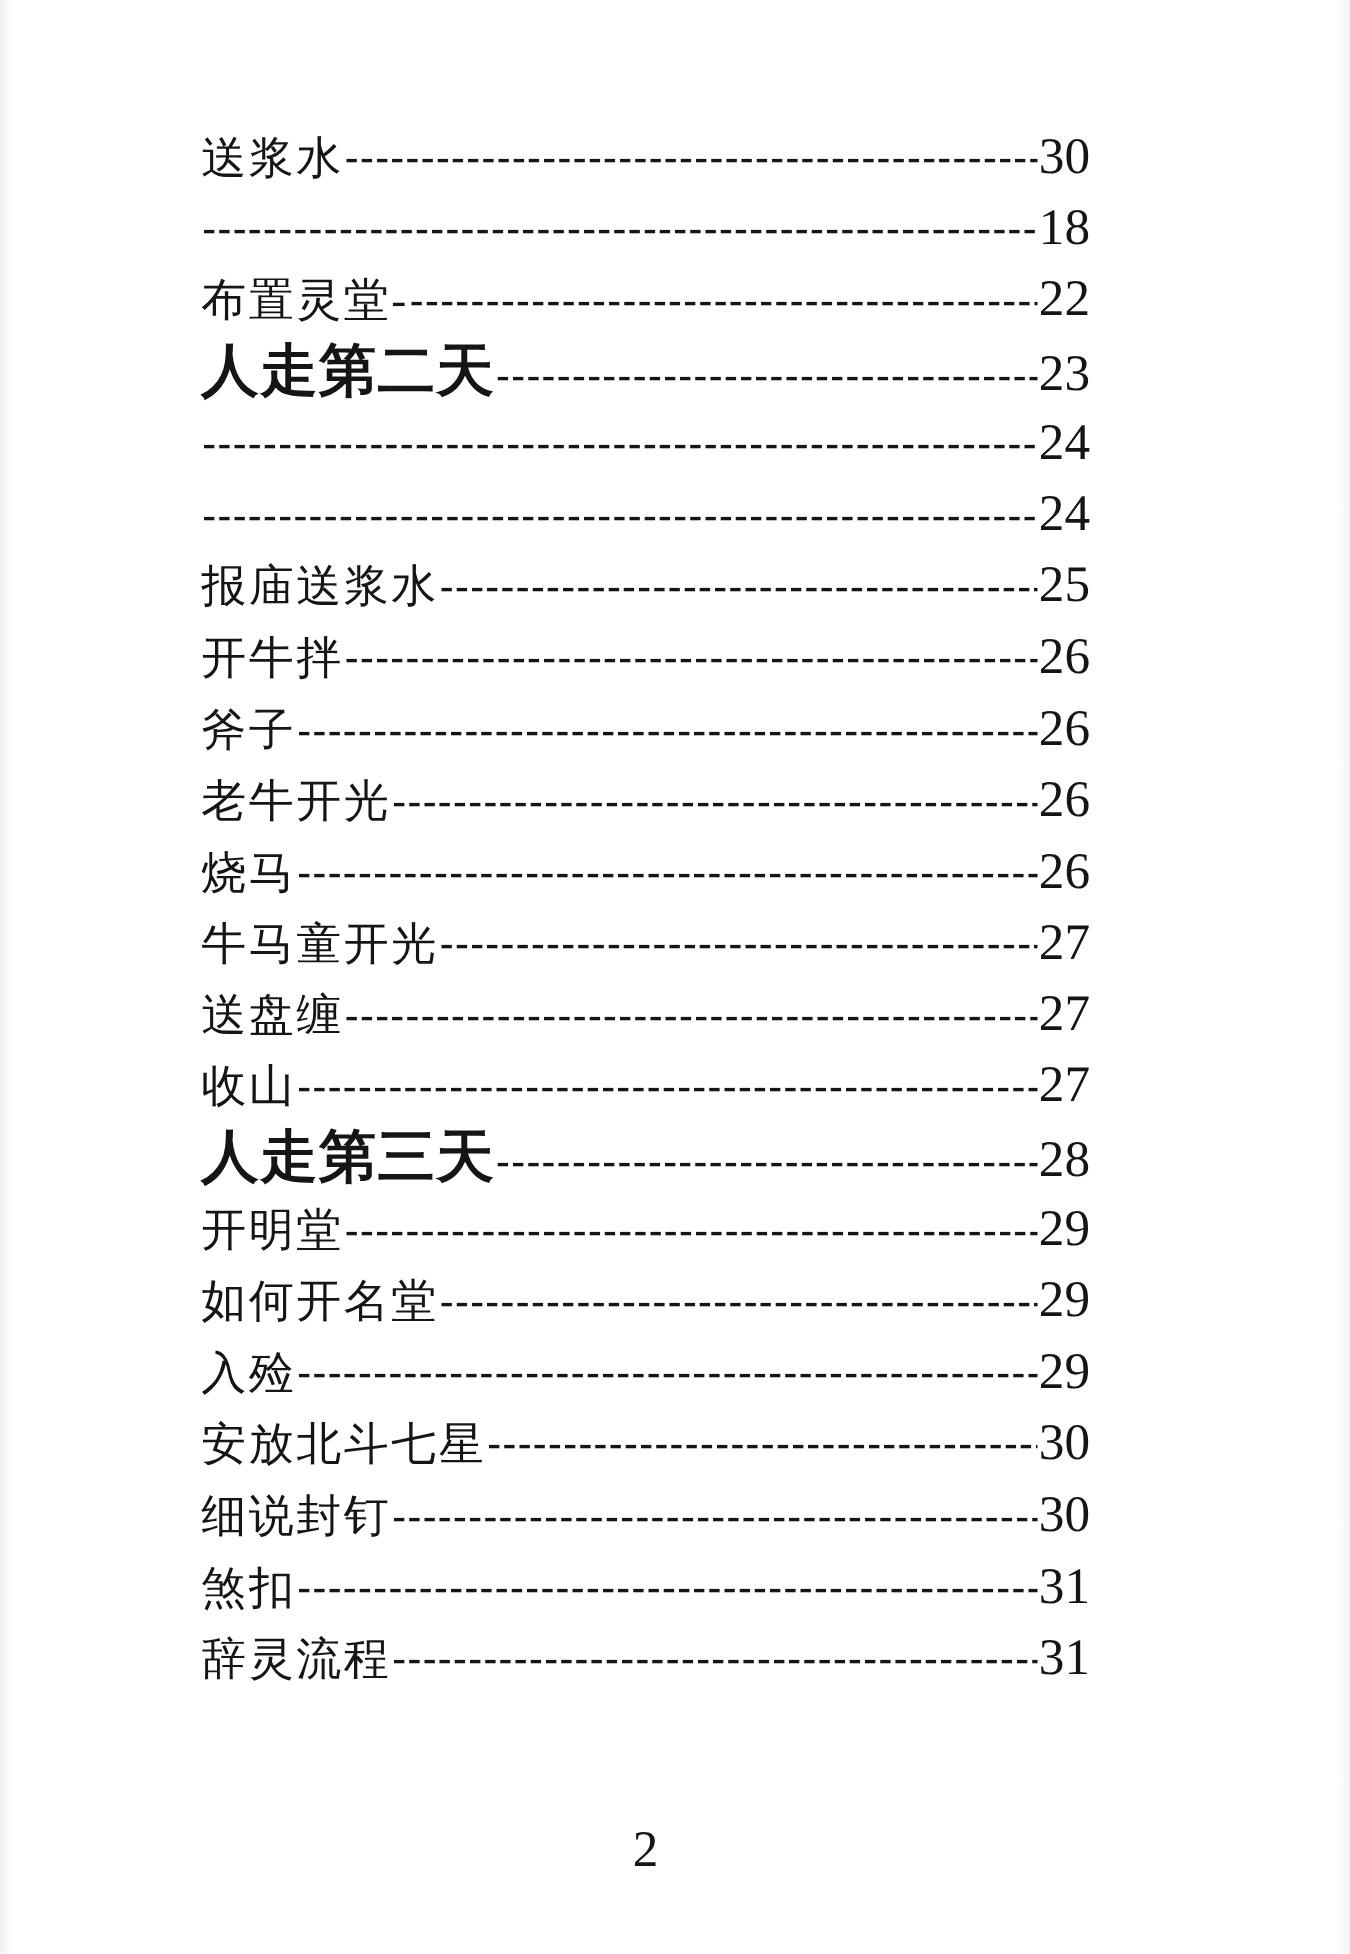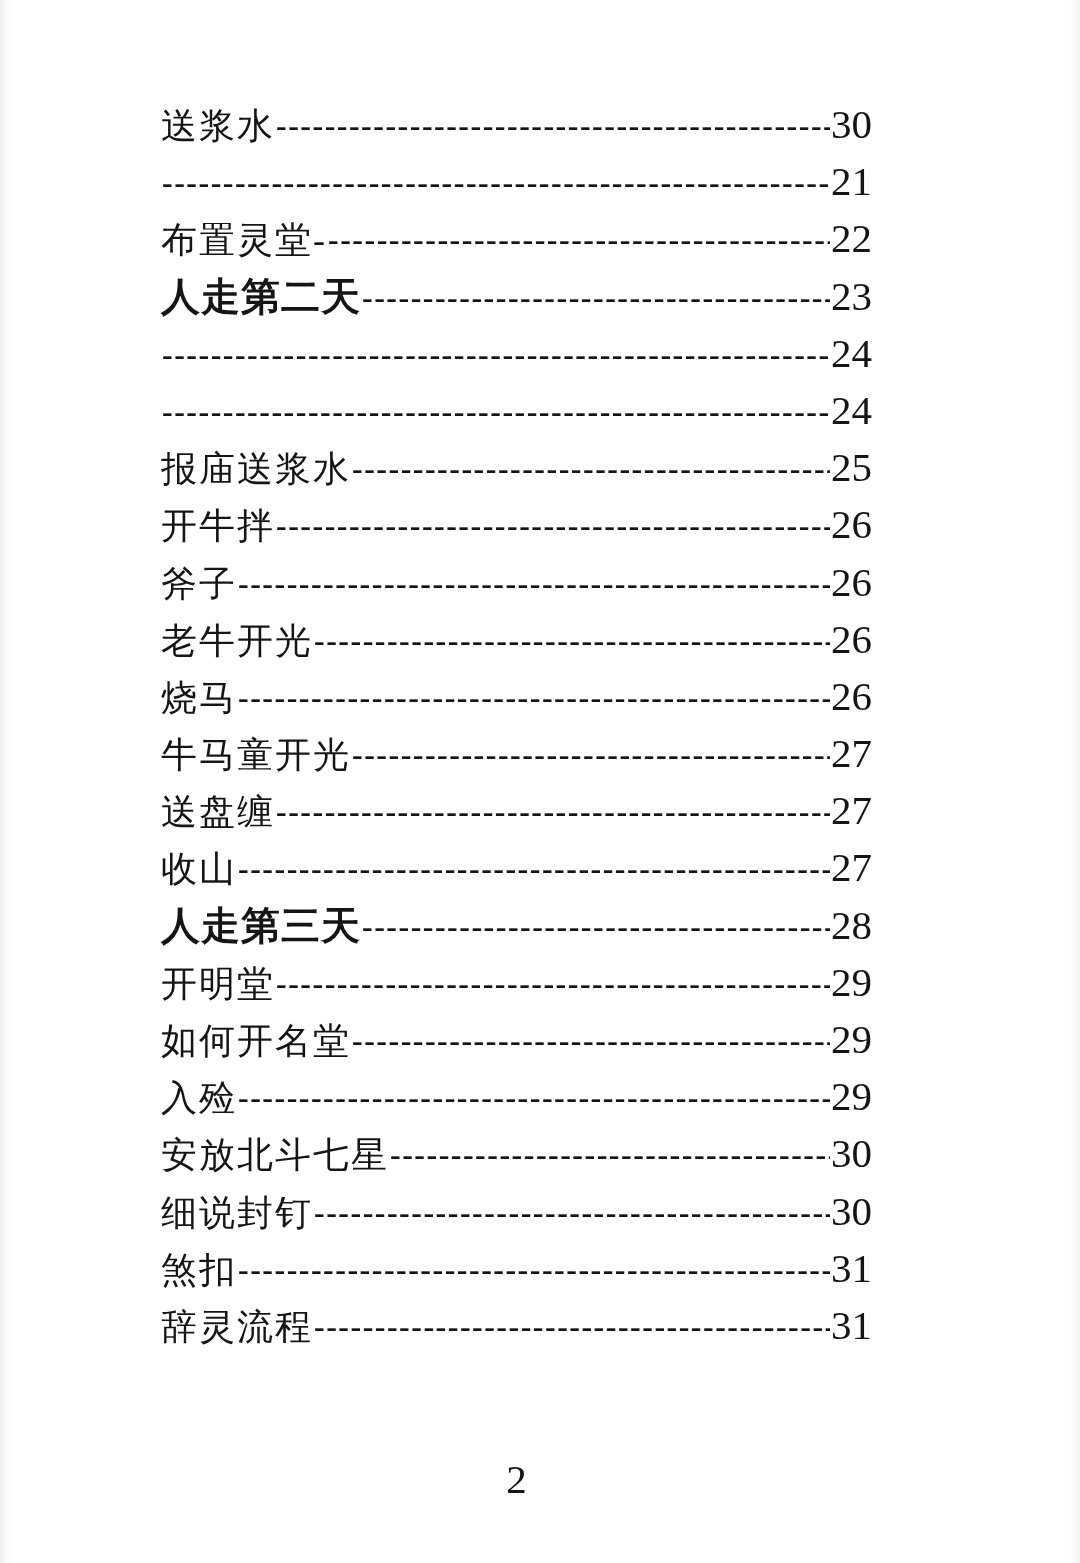--- a/index.html
+++ b/index.html
@@ -35,21 +35,21 @@
     height: 57.2px;
     font-size: 36px;
     line-height: 57.2px;
   }
   .toc-row .title {
     white-space: nowrap;
     letter-spacing: 2px;
   }
   .toc-row.section .title {
     font-weight: 700;
-    font-size: 39px;
+    font-size: 46px;
     letter-spacing: 1px;
   }
   .toc-row .leader {
     flex: 1;
     overflow: hidden;
     white-space: nowrap;
     font-size: 32px;
     font-weight: 600;
     letter-spacing: 1.5px;
     margin: 0 1px;
@@ -75,21 +75,21 @@
 <div class="page">
 
   <div class="toc">
       <div class="toc-row">
       <span class="title">送浆水</span>
       <span class="leader">------------------------------------------------------------------------------------------------------------------------------------------------------------------------------------------------------------------------------------------------------------------------------------------------------------</span>
       <span class="pagenum">30</span>
     </div>
       <div class="toc-row">
       <span class="leader">------------------------------------------------------------------------------------------------------------------------------------------------------------------------------------------------------------------------------------------------------------------------------------------------------------</span>
-      <span class="pagenum">21</span>
+      <span class="pagenum">18</span>
     </div>
       <div class="toc-row">
       <span class="title">布置灵堂-</span>
       <span class="leader">------------------------------------------------------------------------------------------------------------------------------------------------------------------------------------------------------------------------------------------------------------------------------------------------------------</span>
       <span class="pagenum">22</span>
     </div>
       <div class="toc-row section">
       <span class="title">人走第二天</span>
       <span class="leader">------------------------------------------------------------------------------------------------------------------------------------------------------------------------------------------------------------------------------------------------------------------------------------------------------------</span>
       <span class="pagenum">23</span>

